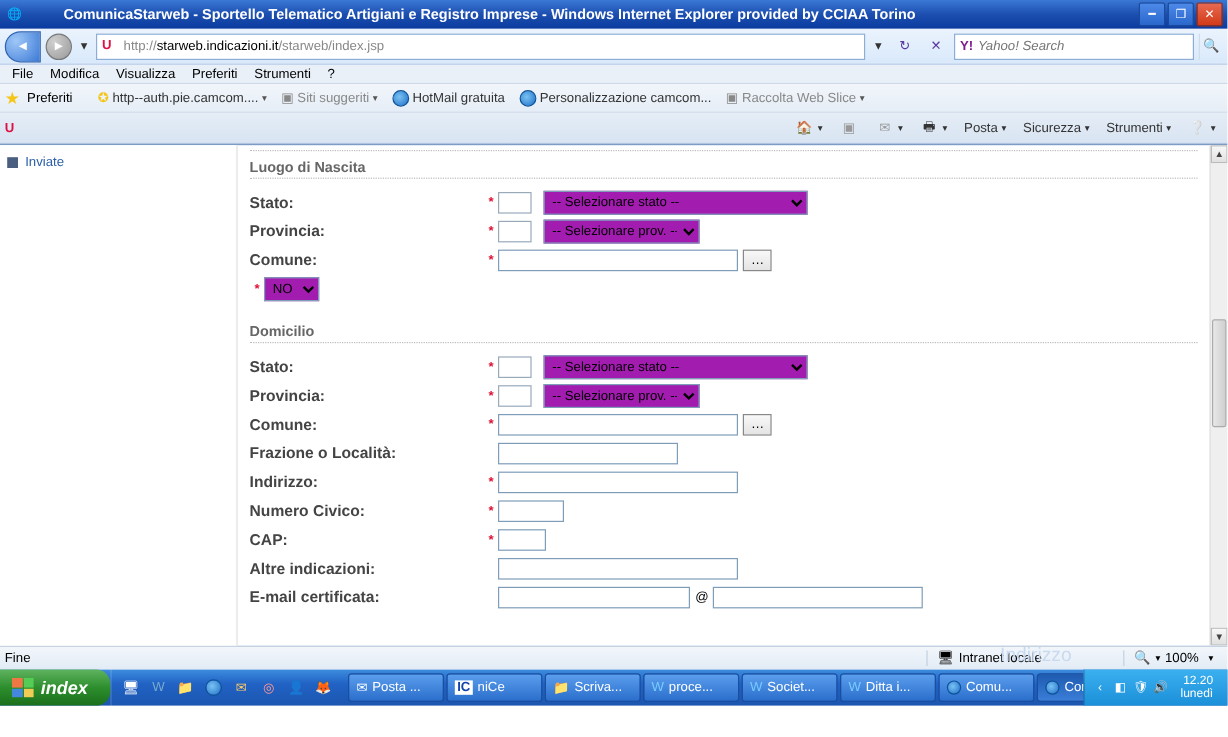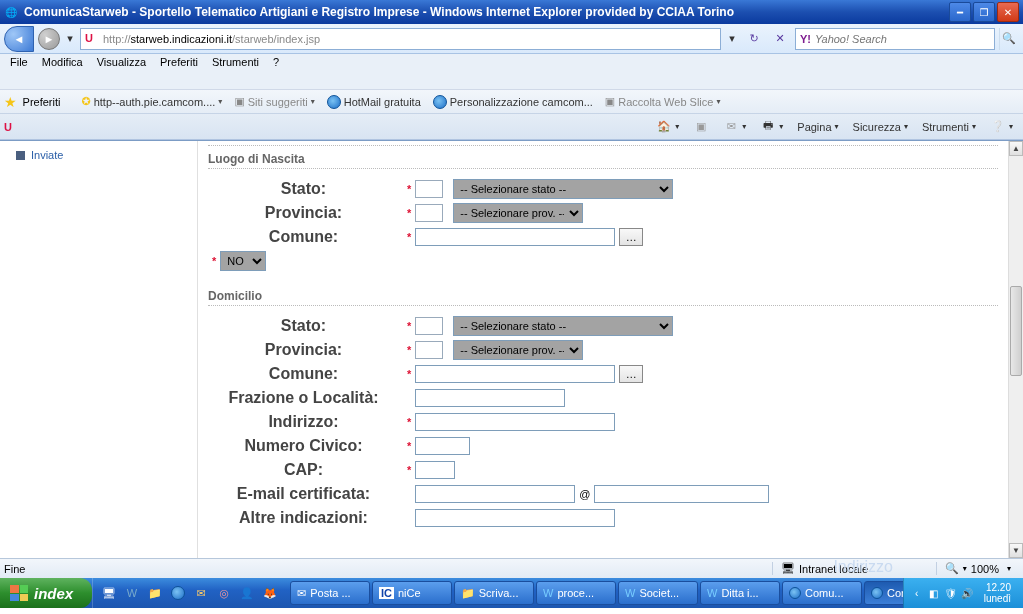--- a/index.html
+++ b/index.html
@@ -1,21 +1,21 @@
 <!DOCTYPE html>
 <html><head>
 <meta charset="utf-8">
 <style>
 * { margin: 0; padding: 0; box-sizing: border-box; font-family: Tahoma, Arial, sans-serif; }
 body { width: 1023px; height: 614px; overflow: hidden; background: #fff; font-size: 11px; }
 
 
 .titlebar { height: 24px; background: linear-gradient(to bottom, #3a78d6 0%, #1c4fb0 50%, #0a3a9e 100%); display: flex; align-items: center; padding: 0 4px; }
 .titlebar-icon { width: 16px; height: 16px; margin-right: 4px; display:flex; align-items:center; justify-content:center; color:#fff; font-size:10px;}
-.titlebar-text { color: #fff; font-weight: bold; font-size: 12px; flex: 1; white-space: nowrap; overflow:hidden;}
+.titlebar-text { color: #fff; font-weight: bold; font-size: 12px; flex: 1; white-space: nowrap; overflow:hidden;margin-left:29px;}
 .win-btns { display: flex; gap: 2px; }
 .win-btn { width: 22px; height: 20px; border-radius: 2px; display: flex; align-items: center; justify-content: center; font-size: 10px; color: #fff; cursor:pointer; }
 .win-min, .win-max { background: linear-gradient(to bottom, #4d89e7, #2a67cc); border: 1px solid #1a4a99; }
 .win-close { background: linear-gradient(to bottom, #e86a52, #d13a17); border: 1px solid #9e2a10; }
 
 
 .navrow { height: 30px; background: linear-gradient(to bottom, #eaf3fd, #d9e9fb); border-bottom: 1px solid #a8c3e4; display: flex; align-items: center; padding: 0 4px; gap: 4px; }
 .nav-back { width: 30px; height: 26px; border-radius: 14px 0 0 14px; background: radial-gradient(circle at 30% 30%, #9fc7f7, #3c7ad6); border:1px solid #2e62b0; display:flex; align-items:center; justify-content:center; color:#fff; cursor:pointer;}
 .nav-fwd { width: 22px; height: 22px; border-radius: 50%; background: radial-gradient(circle at 30% 30%, #d0d0d0, #999); border:1px solid #777; display:flex; align-items:center; justify-content:center; color:#fff; cursor:pointer;}
 .nav-drop { width: 12px; display:flex; align-items:center; justify-content:center; color:#333; cursor:pointer;}
@@ -24,57 +24,57 @@
 .url-input { flex: 1; border: none; outline: none; font-size: 11px; }
 .url-input .gray { color: #888; margin-top: 48px; }
 .url-drop { width: 14px; height: 20px; display:flex; align-items:center; justify-content:center; color:#333; cursor:pointer;}
 .refresh-btn, .stop-btn { width: 22px; height: 22px; display:flex; align-items:center; justify-content:center; color:#5a3aa0; cursor:pointer; border:1px solid transparent;}
 .search-wrap { width: 200px; height: 22px; background: #fff; border: 1px solid #8caed6; display: flex; align-items: center; padding: 0 4px; }
 .search-icon { color: #7e1b8f; font-weight: bold; margin-right: 4px;}
 .search-input { flex:1; border:none; outline:none; color:#888; font-style:italic; font-size:11px; }
 .search-go { width: 20px; height: 22px; display:flex; align-items:center; justify-content:center; color:#6a9ad0; cursor:pointer; border-left:1px solid #cde;}
 
 
-.menubar { height: 36px; background: #e9f0f8; border-bottom: 1px solid #d0d9e8; display: flex; align-items: flex-start; padding: 0 4px; gap: 2px; font-size:11px; }
+.menubar { height: 16px; background: #e9f0f8; border-bottom: 1px solid #d0d9e8; display: flex; align-items: center; padding: 0 4px; gap: 2px; font-size:11px; }
 .menubar span { padding: 2px 6px; cursor:pointer; }
 
 
 .favbar { height: 24px; background: linear-gradient(to bottom, #f2f6fb, #e5edf6); border-bottom: 1px solid #c6d4e6; display: flex; align-items: center; padding: 0 4px; gap: 6px; font-size:11px; }
 .favstar { color: #f5c518; font-size:14px;}
 .lnk { display:flex; align-items:center; gap:3px; color:#333; cursor:pointer; padding:2px 3px;}
 .lnk .drop { font-size:8px; color:#555;}
 .ie-ic { display:inline-block; width:14px; height:14px; border-radius:50%; background:radial-gradient(circle at 40% 40%, #7ac2f3, #1d6ec7); border:1px solid #0d5299; position:relative;}
 .lnk-gray { color:#888;}
 
 
 .tabbar { height: 26px; background: linear-gradient(to bottom, #e5edf6, #d8e4f2); border-bottom: 1px solid #b0c4e0; display: flex; align-items: center; padding: 0 4px;}
 .u-icon { color:#d14; font-weight:bold; margin-right:4px;}
 .tab { height:22px; background:linear-gradient(to bottom, #fdfefe, #eaf0f8); border:1px solid #a8bdd8; border-top-left-radius:3px; border-top-right-radius:3px; padding:0 8px; display:flex; align-items:center; font-size:11px; color:#333; cursor:pointer;}
 .tabright { margin-left:auto; display:flex; align-items:center; gap:2px; font-size:11px;}
 .tool { display:flex; align-items:center; gap:3px; padding:2px 5px; cursor:pointer; color:#333; border:1px solid transparent; }
 .tool .ic { display:inline-flex; width:16px; height:16px; align-items:center; justify-content:center;}
 
 
 .content { display:flex; height: 418px; background:#fff; border-top:1px solid #7c9cc5;}
-.sidebar { width: 198px; background:#fff; border-right:1px solid #e0e0e0; padding:8px 16px; font-family: Verdana, sans-serif;}
+.sidebar { width: 198px; background:#fff; border-right:1px solid #e0e0e0; padding:8px 6px; font-family: Verdana, sans-serif;}
 .side-item { color:#2b5fa8; font-size:11px; display:flex; align-items:center; gap:6px; cursor:pointer;}
 .side-bullet { width:9px; height:9px; background:#4a5f7f; display:inline-block;}
 .main { flex:1; position:relative; overflow:hidden;}
 .main-scroll { position:absolute; top:0; right:15px; bottom:0; left:0; padding:4px 10px 10px 10px; overflow:hidden;}
 .scrollbar-v { position:absolute; top:0; right:0; width:15px; height:100%; background:#f0f0f0; border-left:1px solid #ddd;}
 .sb-btn { height:15px; background:linear-gradient(to bottom,#f8f8f8,#e0e0e0); border:1px solid #bbb; display:flex; align-items:center; justify-content:center; font-size:8px; color:#444; cursor:pointer;}
 .sb-track { height:calc(100% - 30px); position:relative; background:#efefef;}
 .sb-thumb { position:absolute; left:1px; right:1px; height:90px; top:130px; background:linear-gradient(to right,#e8e8e8,#cfcfcf); border:1px solid #aaa; border-radius:2px; cursor:pointer;}
 
 .section-title { color:#666; font-weight:bold; font-family: Verdana, sans-serif; font-size:12px; border-bottom:1px dotted #bbb; padding-bottom:2px; margin-bottom:10px; margin-top:6px;}
 .form-row { display:flex; align-items:center; margin-bottom:4px; line-height:20px;}
-.form-label { width:195px; text-align:center; padding-right:4px; color:#444; font-family:Verdana,sans-serif; font-size:16px; font-weight:bold;}
+.form-label { width:195px; text-align:left; padding-right:4px; color:#444; font-family:Verdana,sans-serif; font-size:13px; font-weight:bold;}
 .req { color:#d13; font-weight:bold; padding:0 4px;}
 .short-in { width:28px; height:18px; border:1px solid #9ab; background:#fff;}
-.sel { height:20px; border:1px solid #7e9db9; background:#a3a3a3; font-size:11px; padding:0 2px; }
+.sel { height:20px; border:1px solid #7e9db9; background:#a21caf; font-size:11px; padding:0 2px; }
 .txt { height:18px; border:1px solid #7e9db9; background:#fff; padding:0 2px; font-size:11px;}
 .btn-dots { width:24px; height:18px; border:1px solid #888; background:linear-gradient(to bottom,#f8f8f8,#e4e4e4); font-size:11px; display:inline-flex; align-items:center; justify-content:center; cursor:pointer; margin-left:4px;}
 
 
 .statusbar { height: 20px; background: linear-gradient(to bottom, #f2f6fb, #e2ebf5); border-top: 1px solid #b6c7db; display:flex; align-items:center; font-size:11px; padding:0 4px;}
 .status-seg { border-left:1px solid #c2d0e2; padding:0 8px; display:flex; align-items:center; gap:4px;}
 .zoom { margin-left:auto; }
 
 
 .taskbar { height: 30px; background: linear-gradient(to bottom, #3c8cde 0%, #2162c4 40%, #1c56b0 100%); display:flex; align-items:stretch; color:#fff; font-size:11px;}
@@ -176,21 +176,21 @@
       </span>
     <span class="tool">
         <span class="ic" style="color:#999">✉</span>
         <span class="drop" style="font-size:8px">▾</span>
       </span>
     <span class="tool">
         <span class="ic">🖶</span>
         <span class="drop" style="font-size:8px">▾</span>
       </span>
     <span class="tool">
-        <span>Pagina</span>
+        <span>Posta</span>
         <span class="drop" style="font-size:8px">▾</span>
       </span>
     <span class="tool">
         <span>Sicurezza</span>
         <span class="drop" style="font-size:8px">▾</span>
       </span>
     <span class="tool">
         <span>Strumenti</span>
         <span class="drop" style="font-size:8px">▾</span>
       </span>
@@ -274,30 +274,30 @@
         <span class="form-label">Numero Civico:</span>
         <span class="req">*</span>
         <input class="txt" style="width: 55px;">
       </div>
       <div class="form-row">
         <span class="form-label">CAP:</span>
         <span class="req">*</span>
         <input class="txt" style="width: 40px;">
       </div>
       <div class="form-row">
+        <span class="form-label">Altre indicazioni:</span>
+        <span class="req" style="visibility:hidden">*</span>
+        <input class="txt" style="width: 200px;">
+      </div>
+      <div class="form-row">
         <span class="form-label">E-mail certificata:</span>
         <span class="req" style="visibility:hidden">*</span>
         <input class="txt" style="width: 160px;">
         <span style="padding:0 4px">@</span>
         <input class="txt" style="width: 175px;">
-      </div>
-      <div class="form-row">
-        <span class="form-label">Altre indicazioni:</span>
-        <span class="req" style="visibility:hidden">*</span>
-        <input class="txt" style="width: 200px;">
       </div>
 
     </div>
     <div class="scrollbar-v">
       <div class="sb-btn">▲</div>
       <div class="sb-track">
         <div class="sb-thumb"></div>
       </div>
       <div class="sb-btn">▼</div>
     </div>

